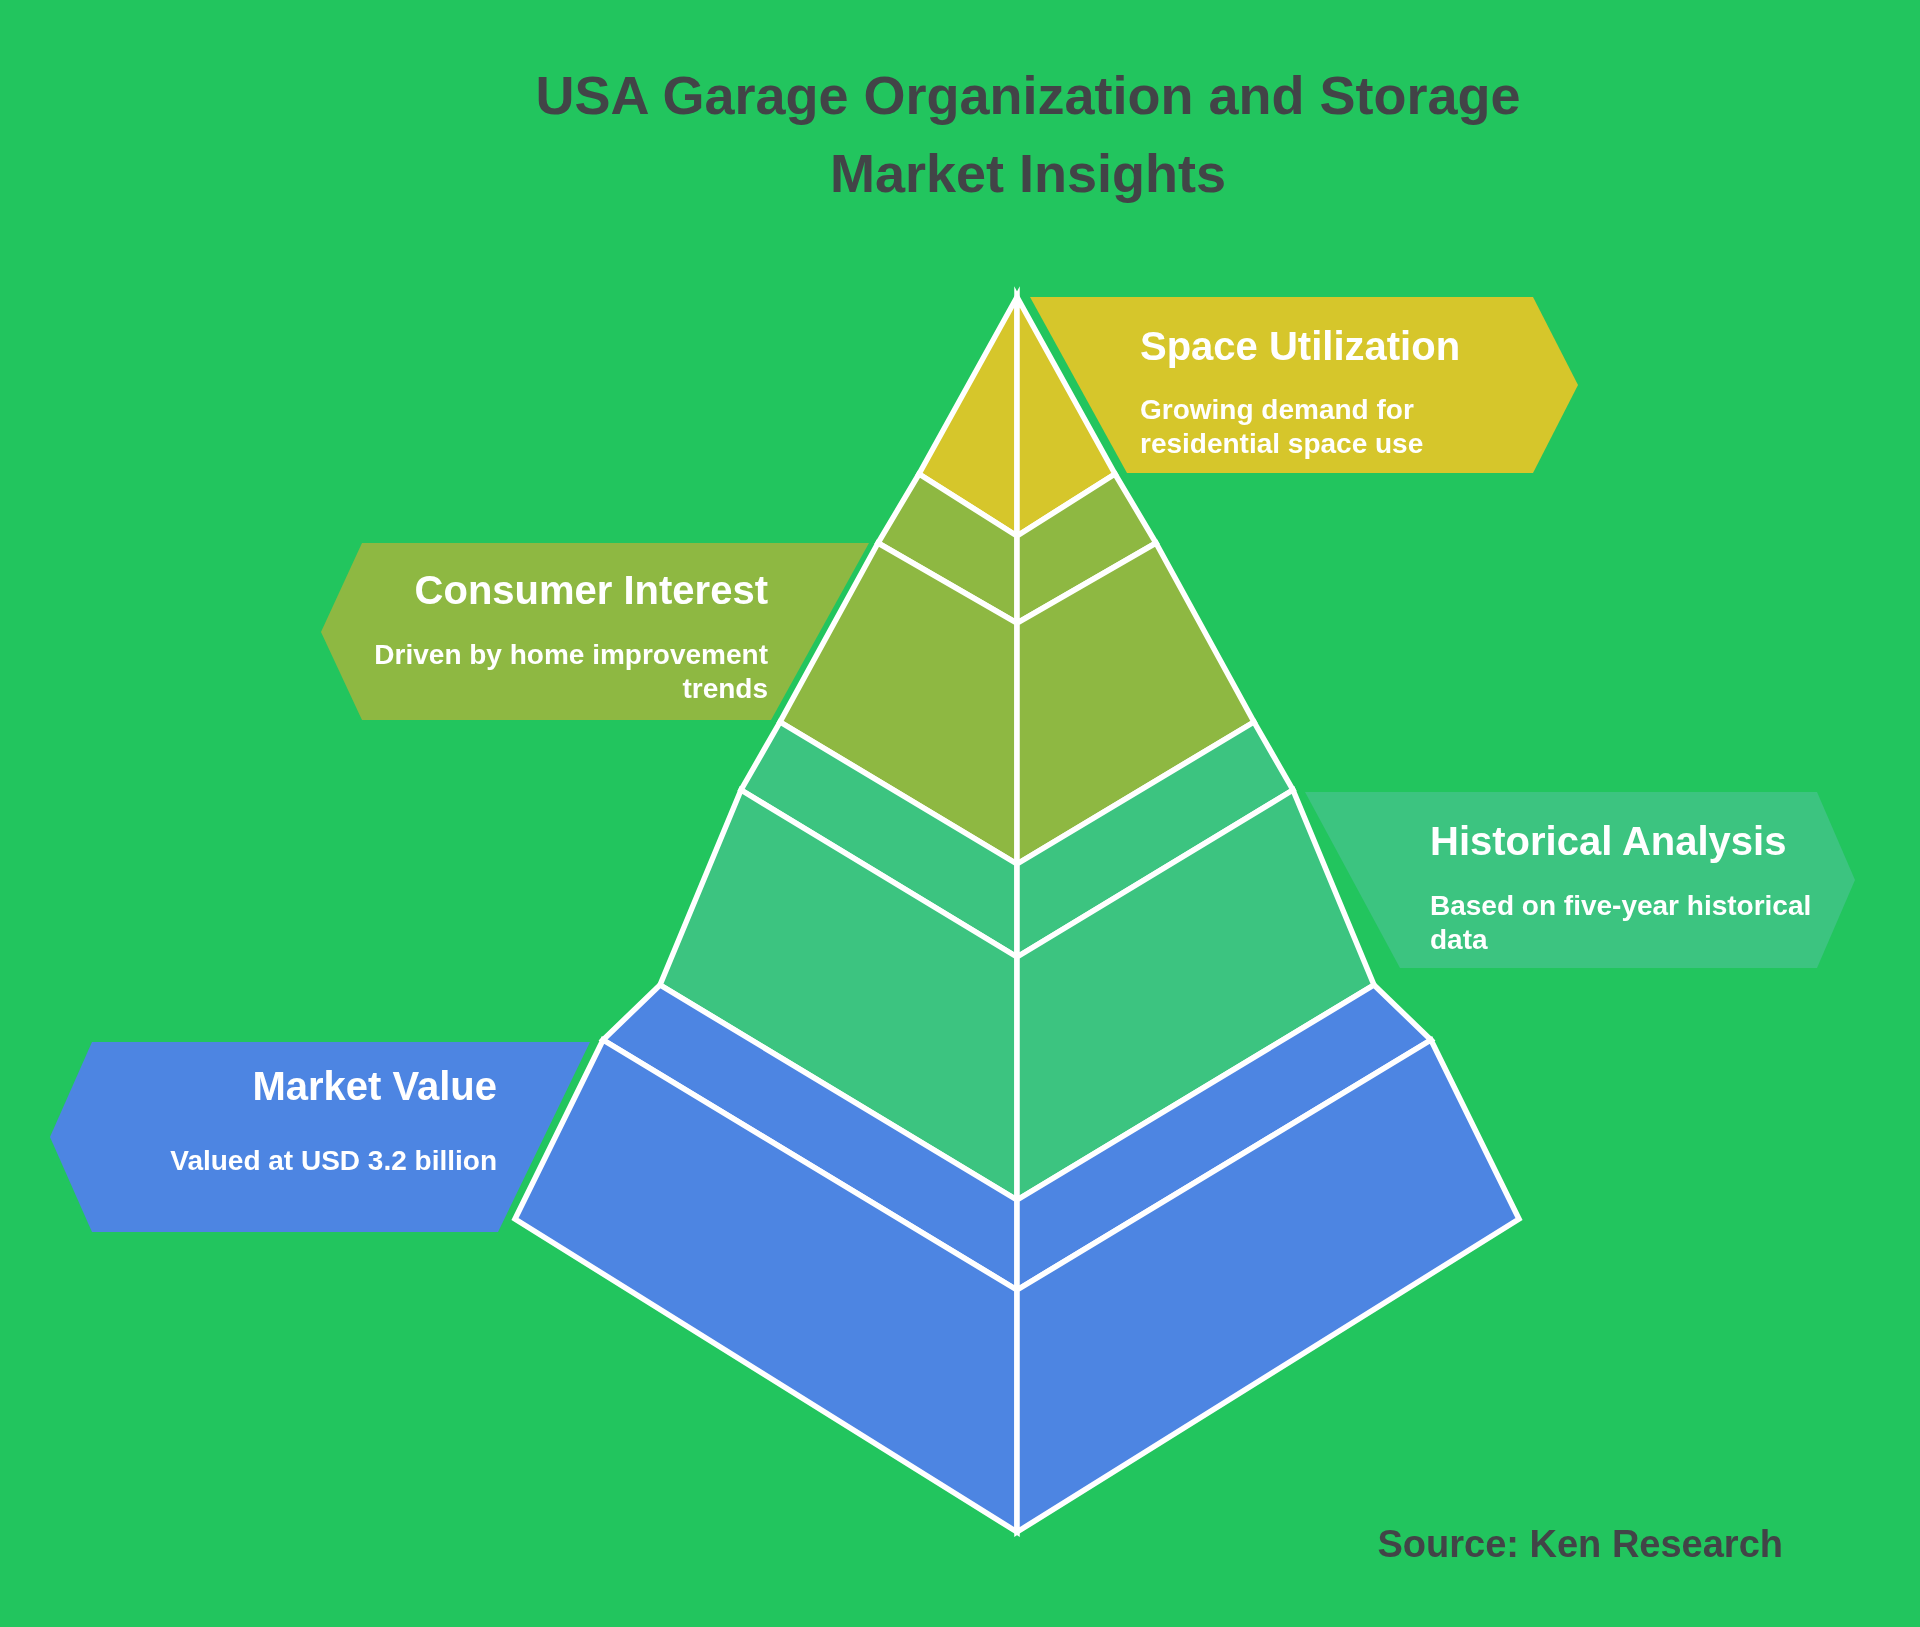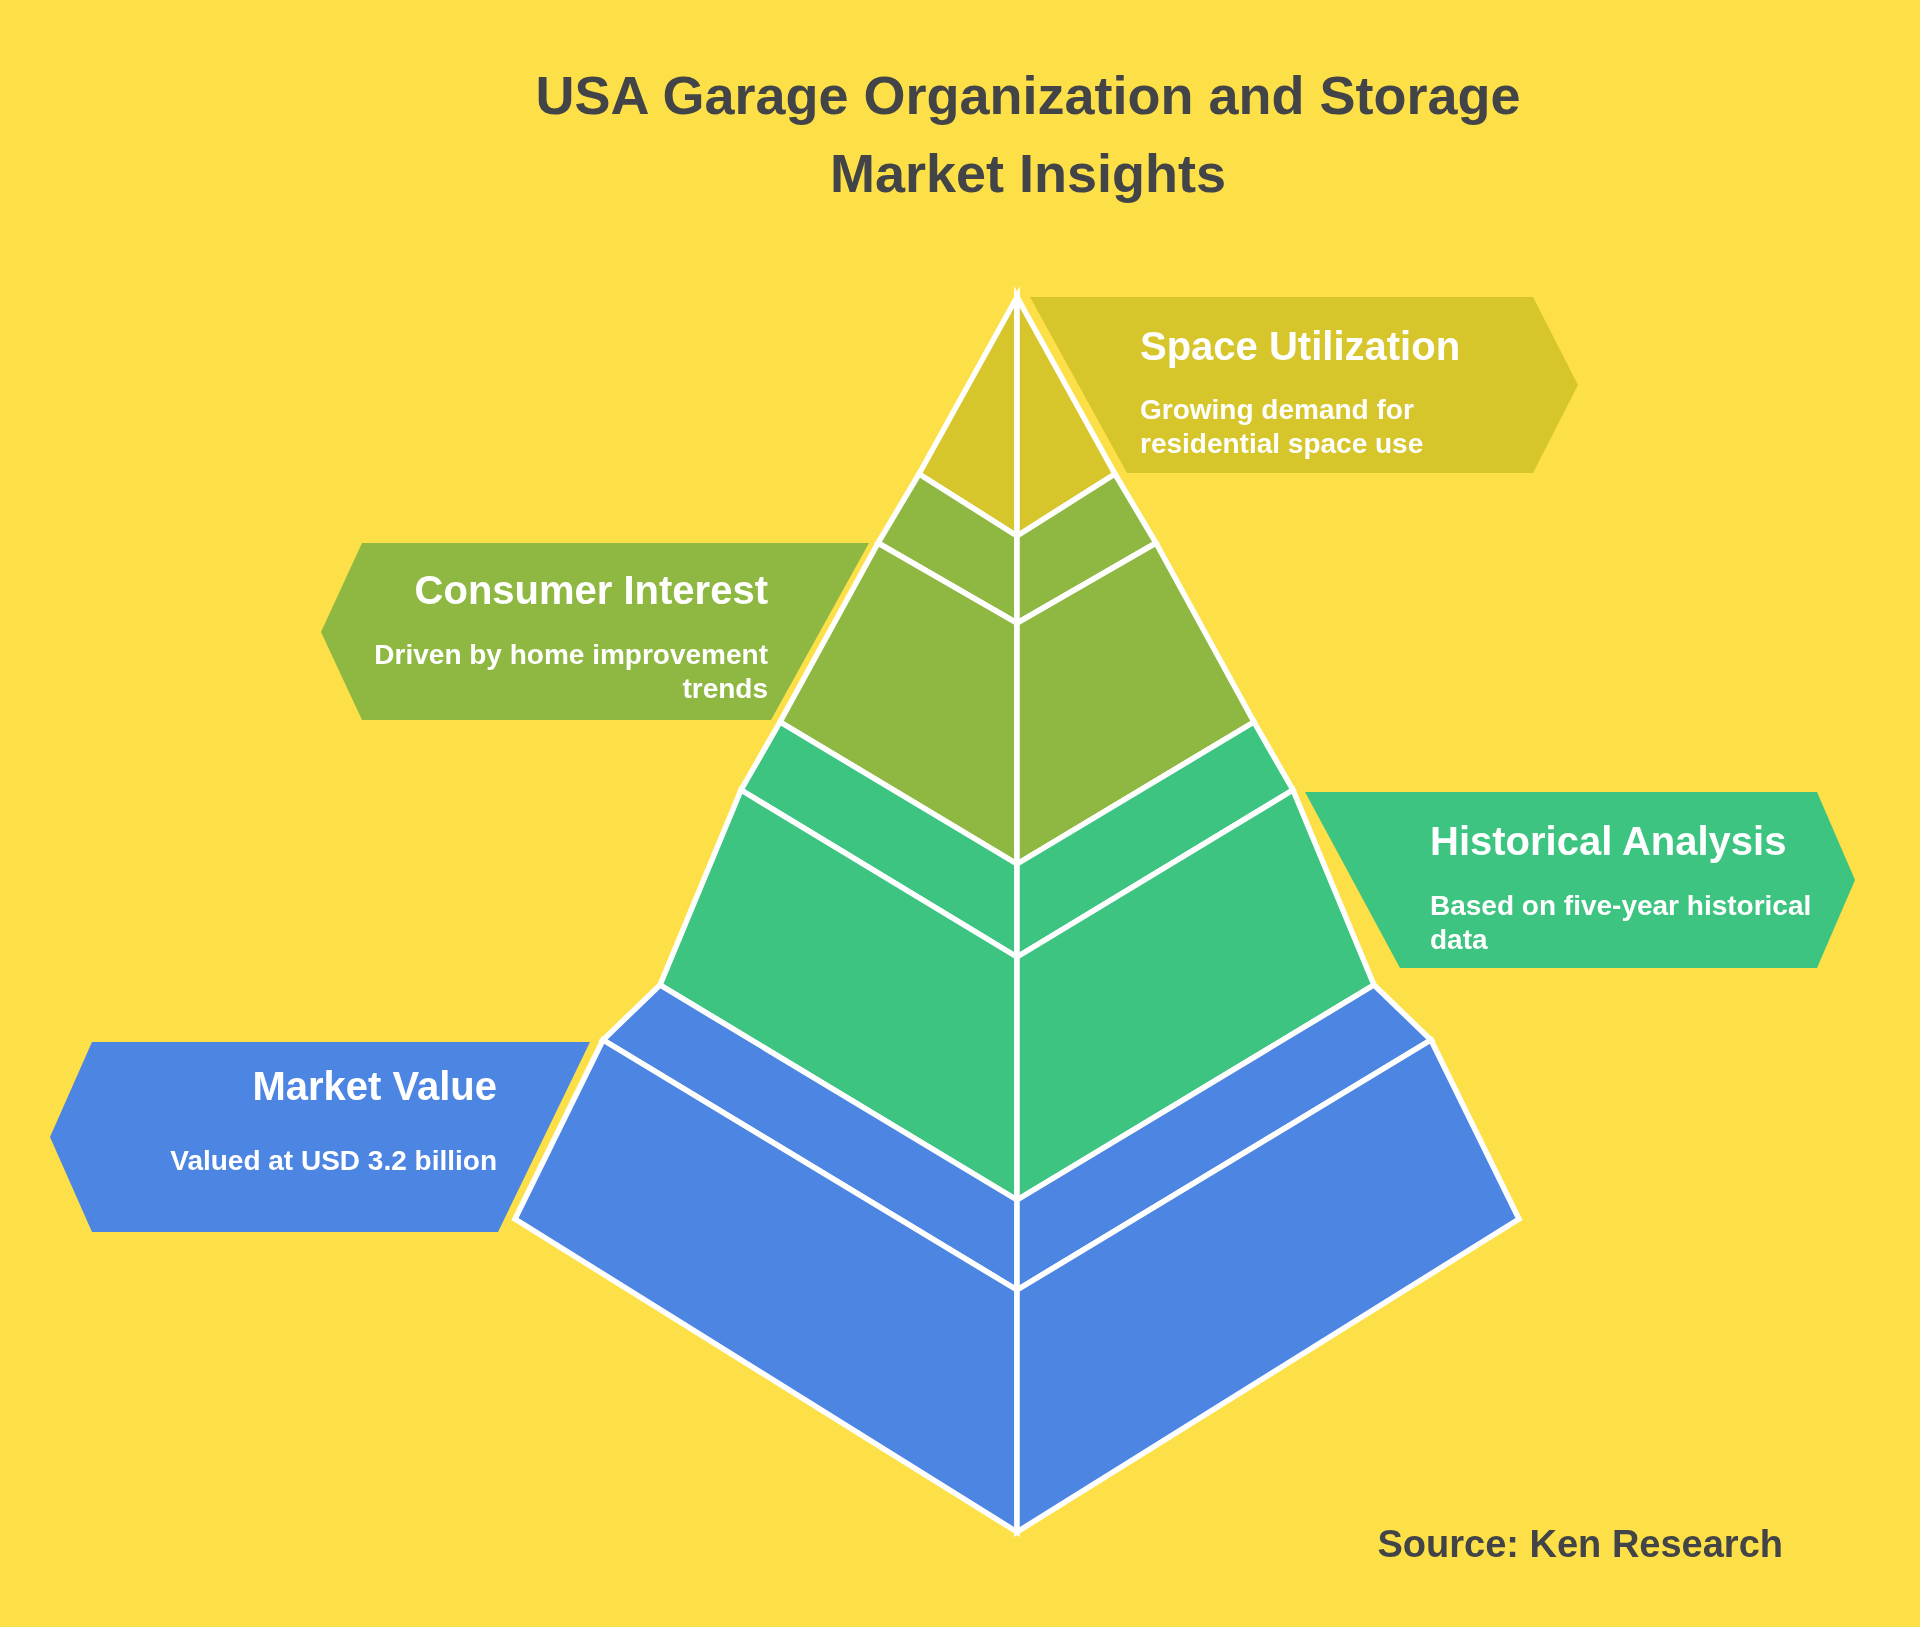--- a/index.html
+++ b/index.html
@@ -4,21 +4,21 @@
 <style>
   html, body {
     margin: 0;
     padding: 0;
     background: #ffffff;
   }
   .canvas {
     position: relative;
     width: 1920px;
     height: 1627px;
-    background: #fde047;
+    background: #22c55e;
     overflow: hidden;
     font-family: "Liberation Sans", sans-serif;
   }
   svg { display: block; }
   .seg {
     stroke: #ffffff;
     stroke-width: 5.5;
     stroke-linejoin: miter;
   }
   .label-shape { stroke: none; }

